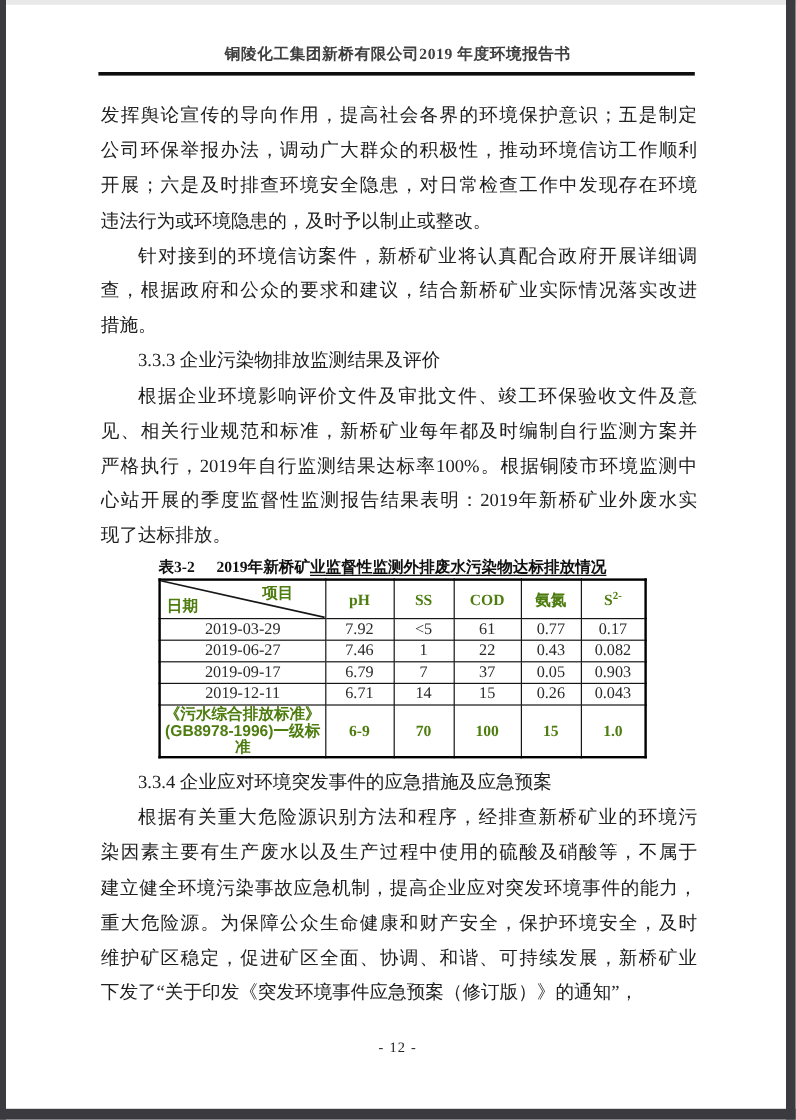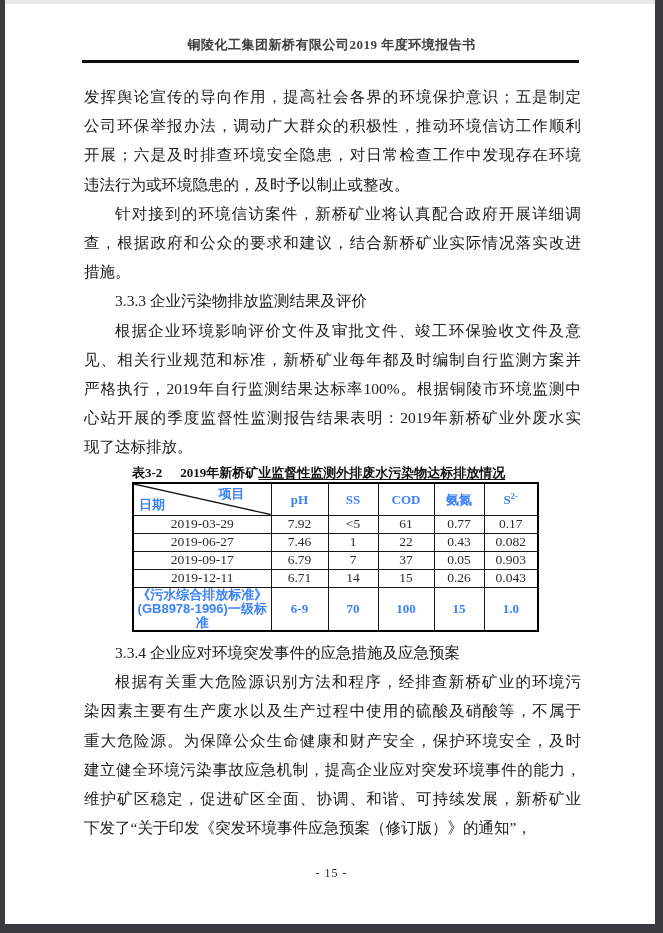--- a/index.html
+++ b/index.html
@@ -41,21 +41,21 @@
   }
   .tbl-caption .cap-label { margin-right:18px; }
   .tbl-caption .u { text-decoration:underline; text-underline-offset:2px; }
 
   table.mon-table {
     border-collapse:collapse; width:405px; table-layout:fixed;
     border:2px solid #000;
   }
   .mon-table th, .mon-table td {
     border:1px solid #161616; text-align:center; padding:0;
-    overflow:hidden; color:#3b82f6;
+    overflow:hidden; color:#4d7c0f;
   }
   .mon-table thead tr { height:32px; }
   .mon-table thead th { font-size:13px; font-weight:bold; }
   .mon-table thead th sup { font-size:9px; }
   tr.data-row { height:18px; }
   tr.data-row td { font-size:13.5px; color:#2a2a2a; }
   tr.std-row { height:33px;margin-left:32px; }
   tr.std-row td { font-weight:bold; font-size:13px; }
   td.std-label {
     font-family:"Liberation Sans","DejaVu Sans",sans-serif;
@@ -170,19 +170,19 @@
             <td>100</td>
             <td>15</td>
             <td>1.0</td>
           </tr>
         </tbody>
     </table>
   </div>
     <div class="line heading">3.3.4 企业应对环境突发事件的应急措施及应急预案</div>
     <div class="line indent">根据有关重大危险源识别方法和程序，经排查新桥矿业的环境污</div>
     <div class="line">染因素主要有生产废水以及生产过程中使用的硫酸及硝酸等，不属于</div>
+    <div class="line">建立健全环境污染事故应急机制，提高企业应对突发环境事件的能力，</div>
     <div class="line">重大危险源。为保障公众生命健康和财产安全，保护环境安全，及时</div>
-    <div class="line">建立健全环境污染事故应急机制，提高企业应对突发环境事件的能力，</div>
     <div class="line">维护矿区稳定，促进矿区全面、协调、和谐、可持续发展，新桥矿业</div>
     <div class="line no-stretch">下发了“关于印发《突发环境事件应急预案（修订版）》的通知”，</div>
   </div>
 
-<div class="page-footer">- 15 -</div>
+<div class="page-footer">- 12 -</div>
 
 </body></html>

